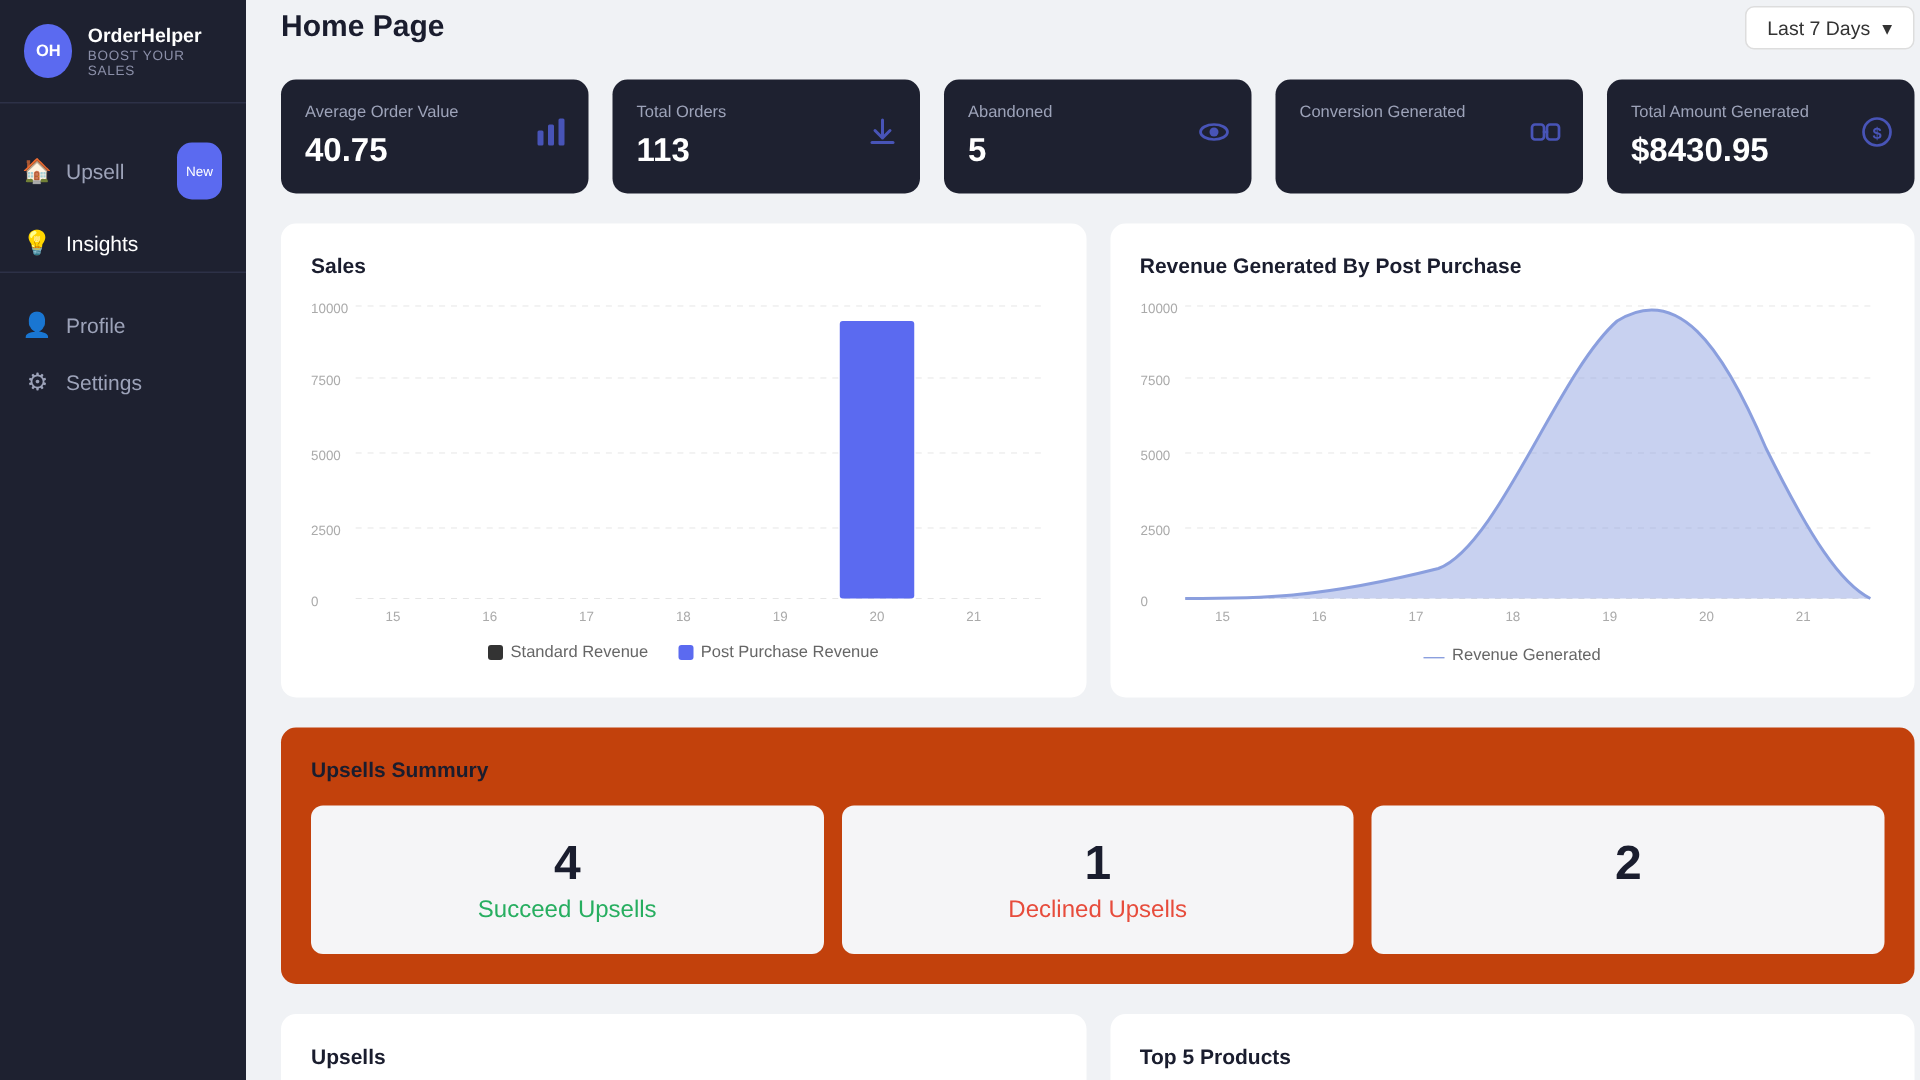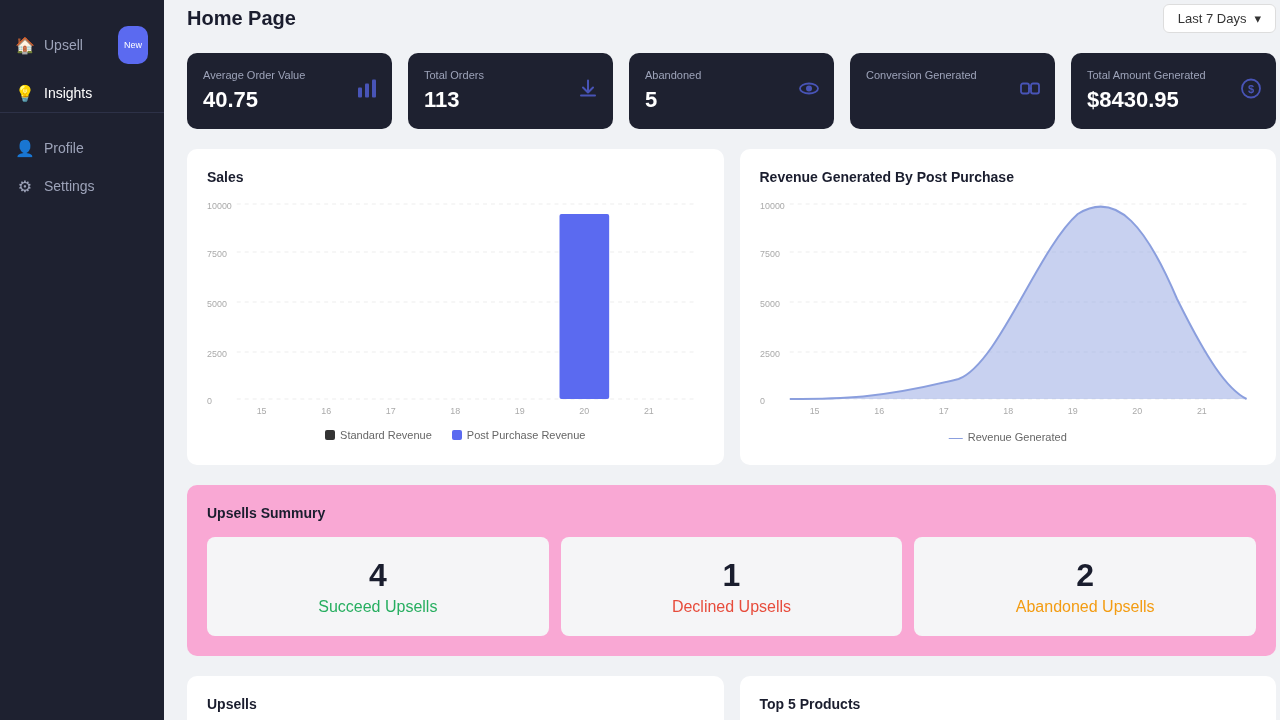--- a/index.html
+++ b/index.html
@@ -34,41 +34,50 @@
     
     .charts-row { display: grid; grid-template-columns: 1fr 1fr; gap: 16px; margin-bottom: 20px; }
     .chart-card { background: white; border-radius: 10px; padding: 20px; }
     .chart-title { font-size: 14px; font-weight: 600; color: #1a1d2e; margin-bottom: 14px; }
     .chart-area { position: relative; height: 220px; }
     .chart-legend { display: flex; gap: 20px; margin-top: 10px; font-size: 11px; color: #666; justify-content: center; }
     .legend-item { display: flex; align-items: center; gap: 5px; }
     .legend-dot { width: 10px; height: 10px; border-radius: 2px; }
 
     
-    .upsells-section { background: #f9a8d4; border-radius: 10px; padding: 20px; margin-bottom: 20px; }
+    .upsells-section { background: #c2410c; border-radius: 10px; padding: 20px; margin-bottom: 20px; }
     .section-title { font-size: 14px; font-weight: 600; color: #1a1d2e; margin-bottom: 16px; }
     .upsells-summary-grid { display: grid; grid-template-columns: 1fr 1fr 1fr; gap: 12px; }
     .summary-card { background: #f5f5f7; border-radius: 8px; padding: 20px; text-align: center; }
     .summary-number { font-size: 32px; font-weight: 700; color: #1a1d2e; }
     .summary-label { font-size: 16px; margin-top: 4px; }
     .label-green { color: #27ae60; }
     .label-red { color: #e74c3c; }
     .label-orange { color: #f39c12; }
 
     
     .bottom-row { display: grid; grid-template-columns: 1fr 1fr; gap: 16px; }
     .bottom-card { background: white; border-radius: 10px; padding: 20px; }
 
     
     svg { overflow: visible; }
   </style>
 </head>
 <body>
 
 <nav class="sidebar">
+  <div class="sidebar-logo">
+    <div class="logo-icon">
+      <span>OH</span>
+    </div>
+    <div>
+      <div class="logo-text">OrderHelper</div>
+      <div class="logo-sub">BOOST YOUR SALES</div>
+    </div>
+  </div>
   <div class="sidebar-nav">
     <div class="nav-item">
       <span class="nav-icon">🏠</span>
       <span>Upsell</span>
       <span class="nav-badge">New</span>
     </div>
     <div class="nav-item active">
       <span class="nav-icon" style="color:#5b6af0;">💡</span>
       <span>Insights</span>
     </div>
@@ -239,21 +248,20 @@
       <div class="summary-card">
         <div class="summary-number">4</div>
         <div class="summary-label label-green">Succeed Upsells</div>
       </div>
       <div class="summary-card">
         <div class="summary-number">1</div>
         <div class="summary-label label-red">Declined Upsells</div>
       </div>
       <div class="summary-card">
         <div class="summary-number">2</div>
-        <div class="summary-label label-orange">Abandoned Upsells</div>
       </div>
     </div>
   </div>
 
   <div class="bottom-row">
 
     <div class="bottom-card">
       <div class="chart-title">Upsells</div>
 
     </div>

